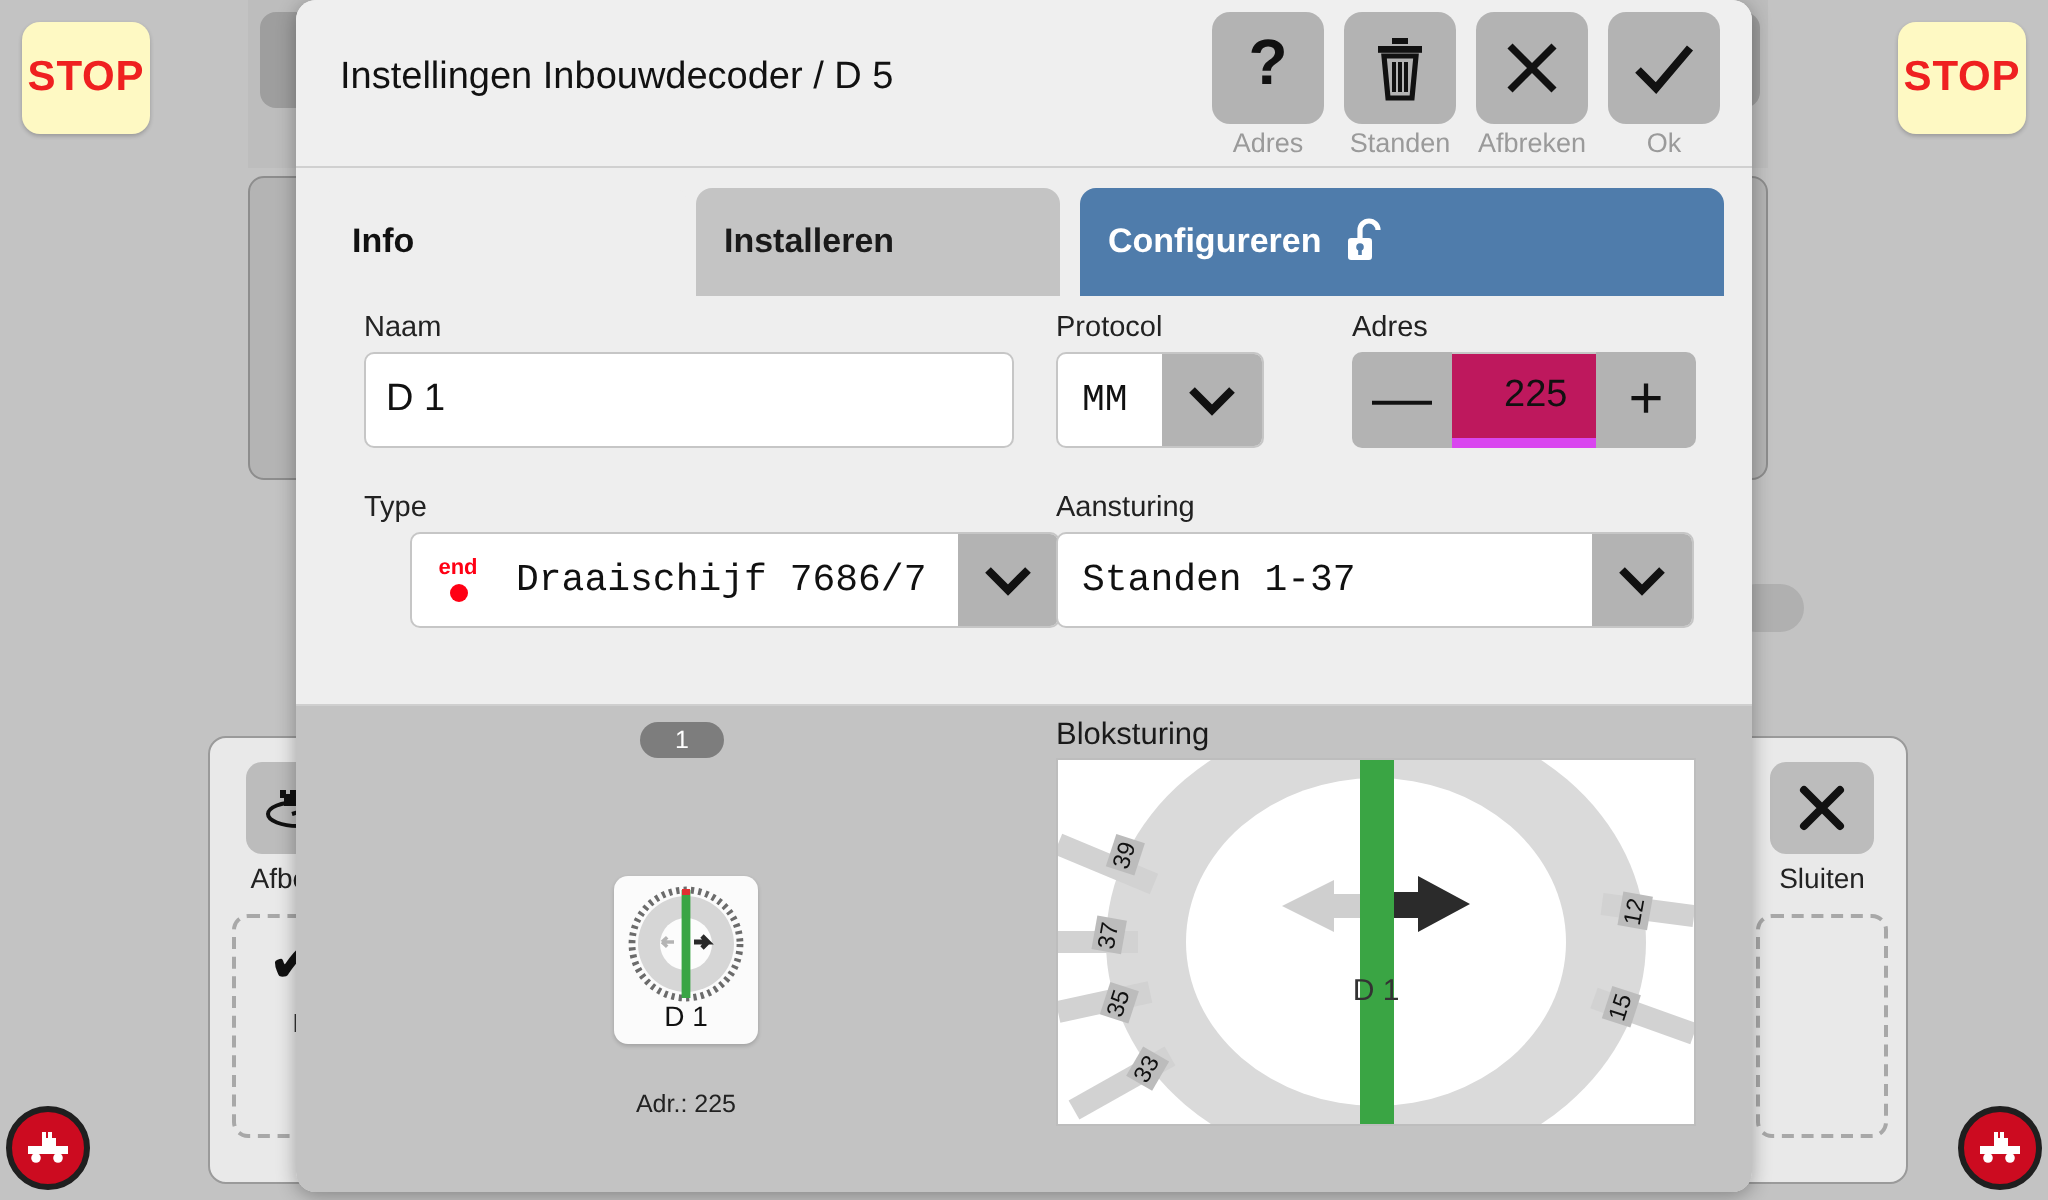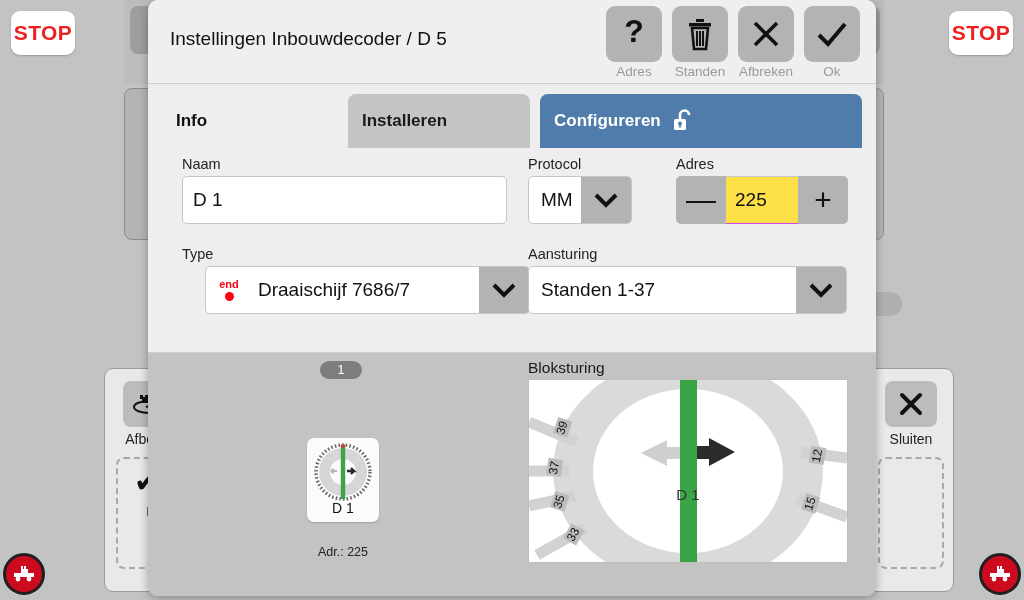--- a/index.html
+++ b/index.html
@@ -8,22 +8,22 @@
     overflow: hidden;
     font-family: "Liberation Sans", sans-serif;
     background: #c0c0c0;
   }
   #root { position: relative; width: 1024px; height: 600px; }
 
   
   .bg-layer { position: absolute; inset: 0; background: #c3c3c3; }
 
   .stop-btn {
-    position: absolute; width: 64px; height: 44px;
-    background: #ffffff; border-radius: 9px;
+    position: absolute; width: 64px; height: 56px;
+    background: #fef9c3; border-radius: 9px;
     display: flex; align-items: center; justify-content: center;
     color: #ef2020; font-size: 21px; font-weight: bold;
     letter-spacing: .4px;
     box-shadow: 0 1px 2px rgba(0,0,0,.22);
   }
   .stop-left  { left: 11px;  top: 11px; }
   .stop-right { right: 11px; top: 11px; }
 
   .loco-btn {
     position: absolute; width: 42px; height: 42px; border-radius: 50%;
@@ -149,21 +149,21 @@
     position: absolute; background: #ffffff;
     border: 1px solid #c6c6c6; border-radius: 5px;
     display: flex; align-items: center; padding-left: 10px;
     font-size: 19px; color: #111;
   }
   .combo {
     position: absolute; background: #ffffff;
     border: 1px solid #c6c6c6; border-radius: 5px;
     display: flex; align-items: center; overflow: hidden;
   }
-  .combo-text { flex: 1; padding-left: 12px; font-size: 19px; color: #111; }
+  .combo-text { flex: 1; padding-left: 12px; font-size: 19px; color: #111; font-family: Liberation Mono, monospace; }
   .combo-arrow {
     width: 50px; height: 100%; background: #b3b3b3;
     display: flex; align-items: center; justify-content: center;
   }
   .end-icon {
     width: 34px; height: 40px; margin-left: 6px;
     display: flex; flex-direction: column; align-items: center;
     justify-content: center; gap: 2px;
   }
   .end-icon-text { color: #ff0014; font-size: 11px; font-weight: bold; line-height: 1; }
@@ -171,23 +171,23 @@
 
   .stepper { position: absolute; display: flex; align-items: stretch; }
   .step-btn {
     width: 50px; background: #b3b3b3;
     display: flex; align-items: center; justify-content: center;
     font-size: 30px; color: #111; cursor: pointer;
   }
   .step-minus { border-radius: 5px 0 0 5px; }
   .step-plus  { border-radius: 0 5px 5px 0; }
   .step-val {
-    width: 72px; background: #fde047; border-top: 1px solid #c6c6c6;
-    border-bottom: 1px solid #d946ef;
-    display: flex; align-items: center; padding-left: 9px;
+    width: 72px; background: #be185d; border-top: 1px solid #c6c6c6;
+    border-bottom: 5px solid #d946ef;
+    display: flex; align-items: center; padding-left: 26px;
     font-size: 19px; color: #111;
   }
 
   
   .preview {
     position: relative; height: 244px; background: #c3c3c3;
     border-top: 1px solid #cfcfcf;
   }
   .badge {
     position: absolute; left: 172px; top: 8px;

